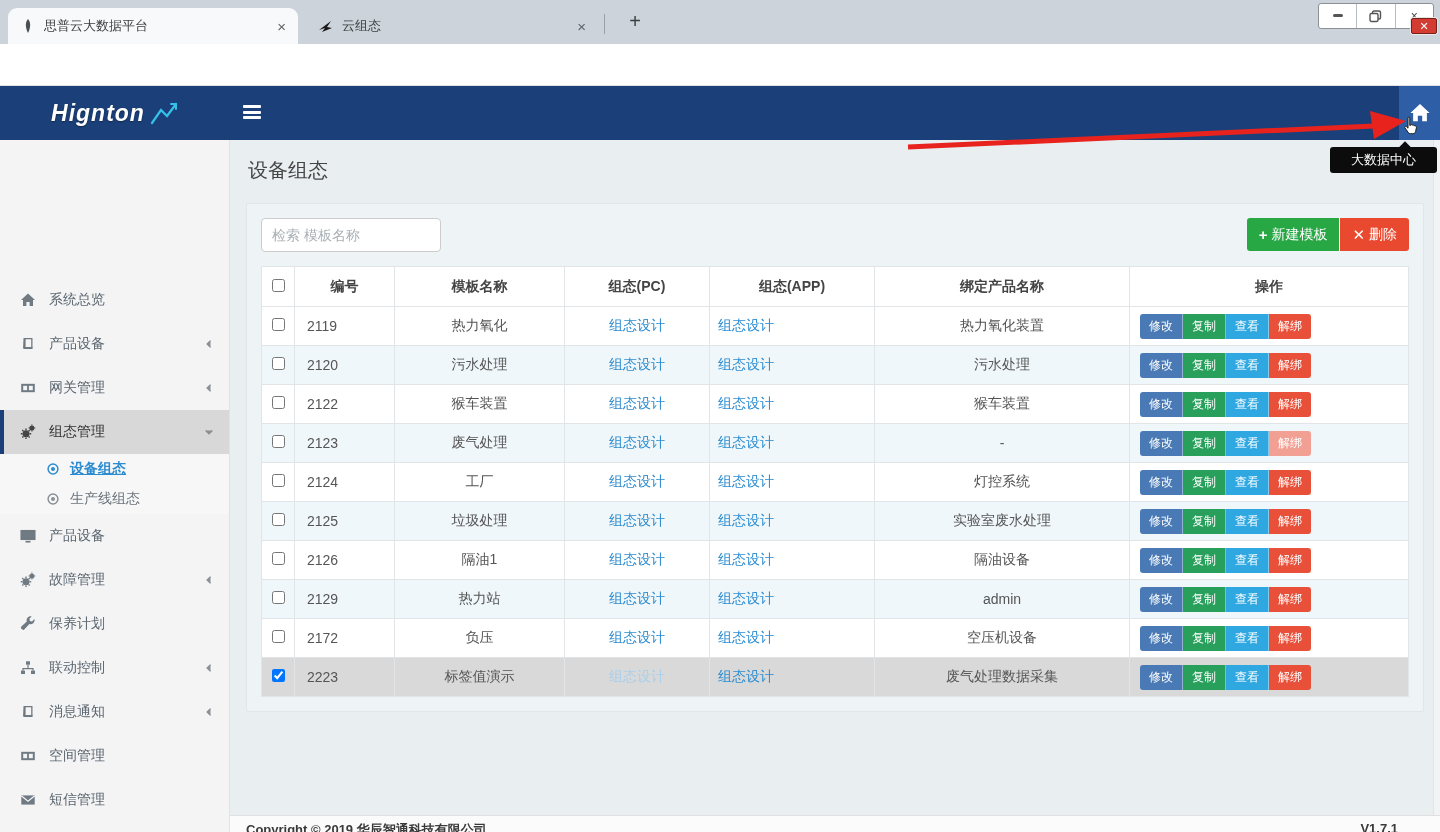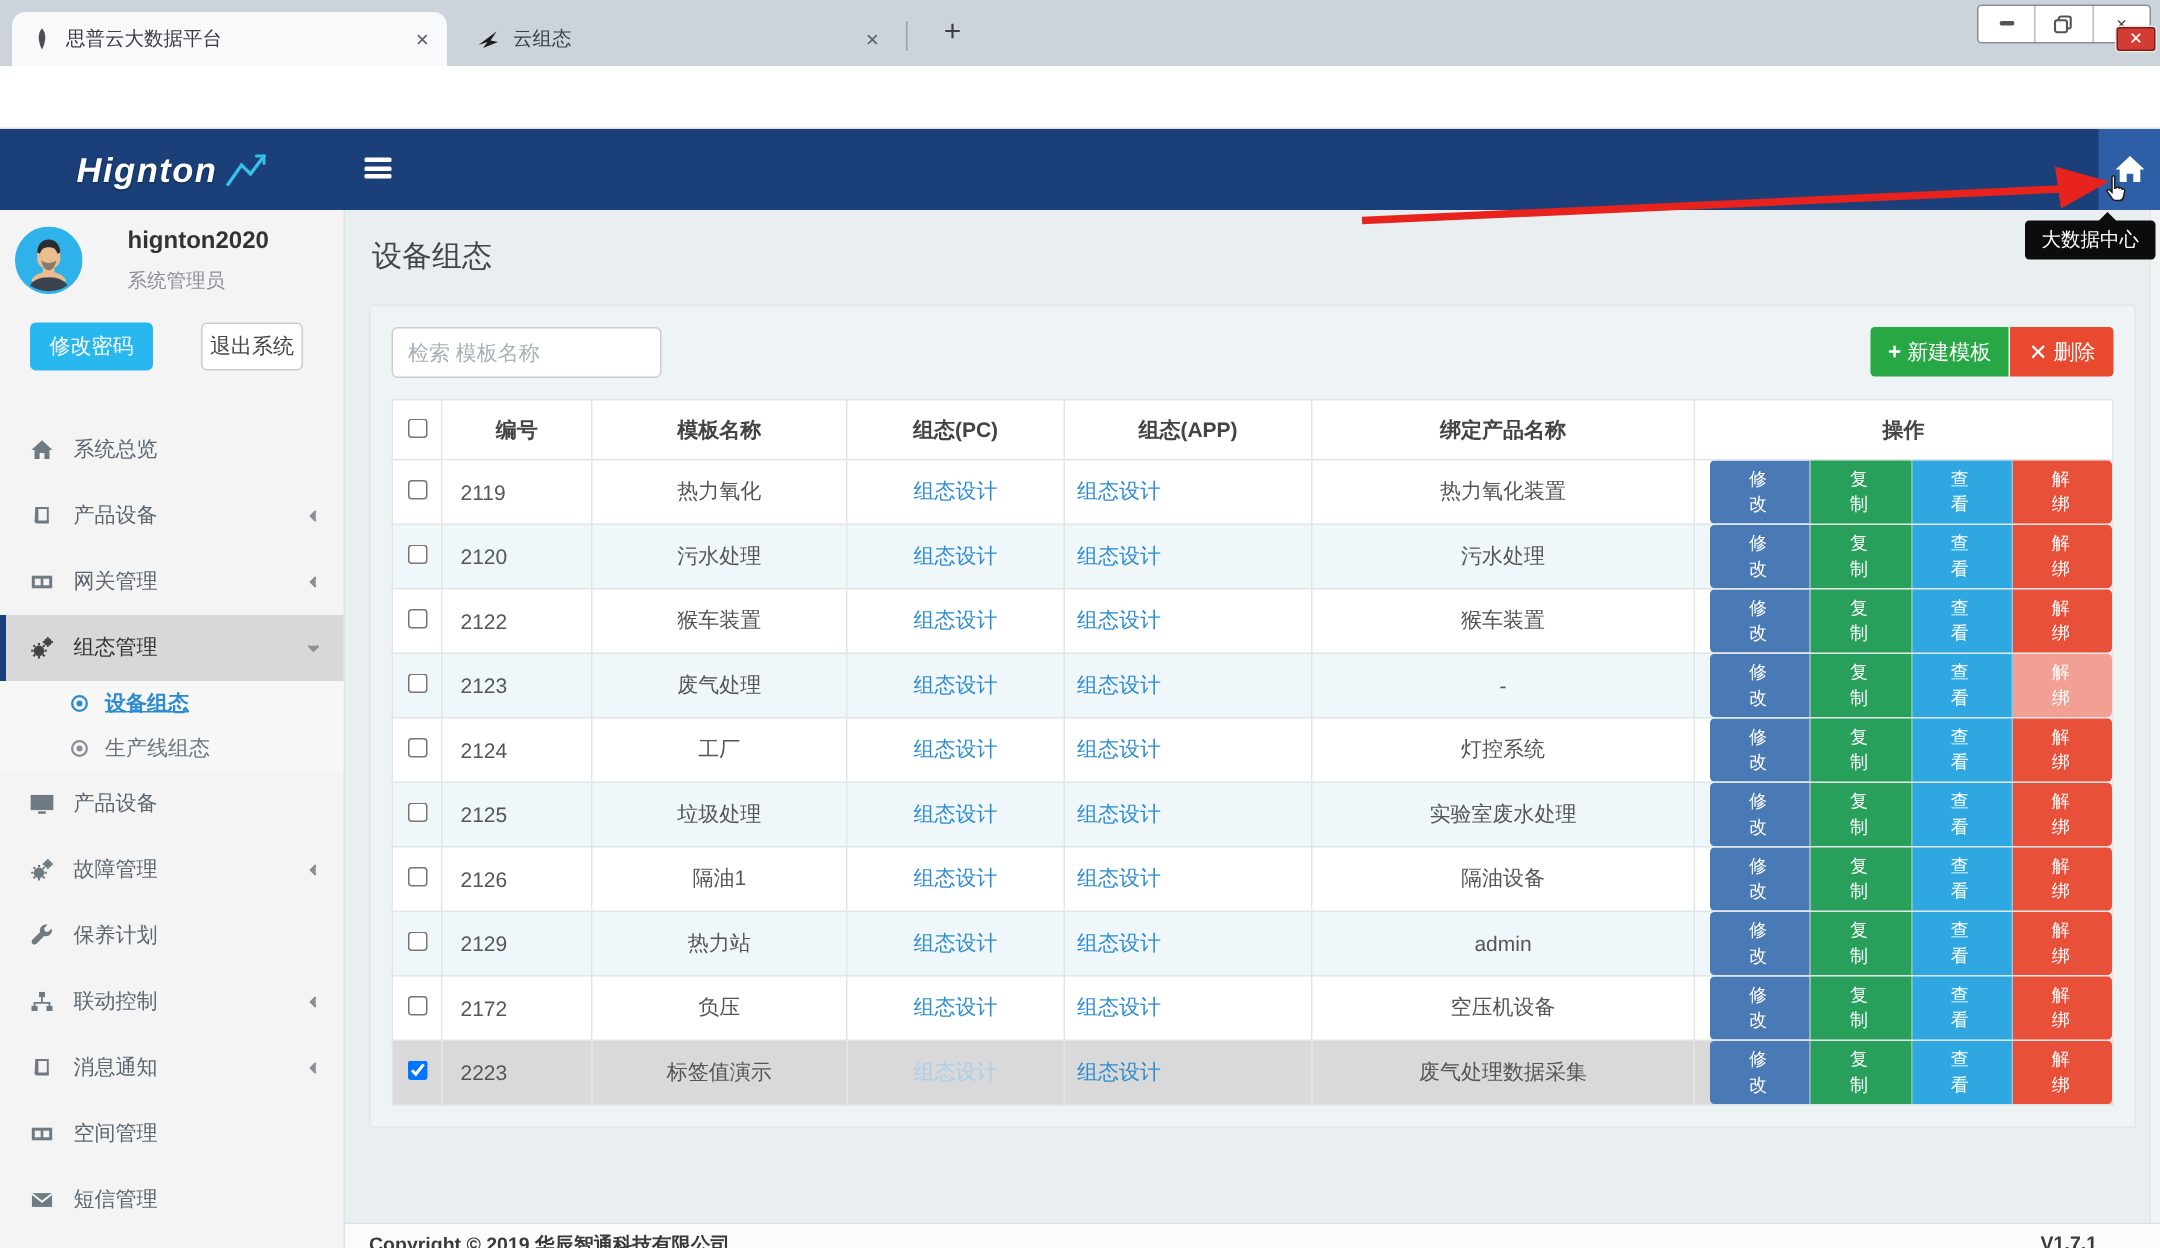--- a/index.html
+++ b/index.html
@@ -29,21 +29,21 @@
   .pill-sep{color:#bdc1c6;margin-right:10px}
   .actic{position:absolute;top:51px;width:28px;height:28px;display:flex;align-items:center;justify-content:center}
 
   
   .navbar{position:absolute;top:86px;left:0;right:0;height:54px;background:#1b4079}
   .logo{position:absolute;top:86px;left:0;width:230px;height:54px;display:flex;align-items:center;justify-content:center;gap:4px}
   .logo .ltxt{color:#fff;font-size:23px;font-weight:bold;font-style:italic;letter-spacing:1px;text-shadow:0 1px 2px rgba(0,0,0,.4)}
   .hamb{position:absolute;left:243px;top:105px;width:18px;height:14px;display:flex;flex-direction:column;justify-content:space-between;cursor:pointer}
   .hamb i{display:block;height:3px;background:#fff;border-radius:1px}
   .homebtn{position:absolute;right:0;top:86px;width:41px;height:54px;background:#2e5fa6;display:flex;align-items:center;justify-content:center}
-  .tooltip{position:absolute;top:147px;right:3px;background:#0c0c0c;color:#fff;font-size:13px;padding:4px 11px;border-radius:3px;z-index:30}
+  .tooltip{position:absolute;top:147px;right:3px;background:#0c0c0c;color:#fff;font-size:13px;padding:4px 21px;border-radius:3px;z-index:30}
   .tooltip:before{content:"";position:absolute;top:-4px;right:28px;width:8px;height:8px;background:#0c0c0c;transform:rotate(45deg)}
   .overlay{position:absolute;left:0;top:0;width:1440px;height:832px;pointer-events:none;z-index:40}
 
   
   .sidebar{position:absolute;top:140px;left:0;width:230px;bottom:0;background:#f4f4f5;border-right:1px solid #e2e2e4}
   .userbox{position:relative;height:138px}
   .avatar{position:absolute;left:10px;top:11px;width:45px;height:45px}
   .uname{position:absolute;left:85px;top:12px;font-size:16px;font-weight:bold;color:#333}
   .urole{position:absolute;left:85px;top:38px;font-size:13px;color:#8a9096}
   .ubtn{position:absolute;top:75px;height:32px;border-radius:4px;font-size:14px;display:flex;align-items:center;justify-content:center;cursor:pointer}
@@ -80,21 +80,21 @@
   th,td{border:1px solid #e2e5e7;font-size:14px;text-align:center;height:39px;color:#555}
   th{height:40px;color:#444;font-weight:bold;background:#fff}
   td.cnum{text-align:left;padding-left:12px}
   td.capp{text-align:left;padding-left:8px}
   td.cops{text-align:left;padding-left:10px}
   tbody tr:nth-child(even){background:#f0f7fa}
   tbody tr.selected{background:#d9d9d9}
   a.cfg{color:#2d8cd0;cursor:pointer}
   a.cfg.dis{color:#a9cfeb}
   .bgrp{display:inline-flex}
-  .op{padding:4px 26px;font-size:12px;color:#fff;cursor:pointer;border-right:1px solid rgba(255,255,255,.4)}
+  .op{padding:4px 9px;font-size:12px;color:#fff;cursor:pointer;border-right:1px solid rgba(255,255,255,.4)}
   .op:first-child{border-radius:3px 0 0 3px}
   .op:last-child{border-radius:0 3px 3px 0;border-right:none}
   .op.edit{background:#4a7ab5}.op.copy{background:#28a05c}.op.view{background:#2fa8e1}.op.unbind{background:#e8503a}
   .op.unbind.dis{background:#f2a093}
   .summary{padding:15px 3px 2px;font-size:14px;color:#555}
 
   .scrollstrip{position:absolute;right:0;top:140px;width:7px;height:675px;background:#f2f3f4;border-left:1px solid #e3e3e3}
   .footer{position:absolute;left:230px;right:0;top:815px;height:17px;background:#fbfbfb;border-top:1px solid #e0e0e0;overflow:hidden;font-size:13px;color:#3a3a3a}
   .footer .copy{position:absolute;left:16px;top:5px;font-weight:bold}
   .footer .ver{position:absolute;right:42px;top:5px;font-weight:bold}
@@ -208,33 +208,20 @@
 
 <svg class="overlay">
   <line x1="908" y1="147" x2="1374" y2="126" stroke="#e8231d" stroke-width="5"></line>
   <polygon points="1406,121 1370,111 1374,139" fill="#e8231d"></polygon>
   <g transform="translate(1402,116)">
     <path d="M6 2c0-1.2 1.8-1.2 1.8 0v7.4l1-.2c.5-.9 1.8-.7 2 .2.8-.6 1.9-.2 2 .7.9-.4 1.9.2 1.7 1.2l-.9 4.2c-.3 1.3-1.4 2.2-2.7 2.2H8.4c-.8 0-1.6-.4-2.1-1.1l-3.4-4.8c-.7-1 .7-2 1.5-1.2L6 12.2z" fill="#fff" stroke="#1a1a1a" stroke-width="1"></path>
   </g>
 </svg>
 
 <div class="sidebar">
-  <div class="userbox">
-    <svg class="avatar" viewBox="0 0 44 44">
-      <circle cx="22" cy="22" r="22" fill="#2fb1ea"></circle>
-      <path d="M22 9c-5.5 0-7.5 4.5-7.5 8.5v3.5c0 3 1.8 5 3.7 5.8v3c-3.8 1-6.6 2.8-7.6 5.6a22 22 0 0 0 22.8 0c-1-2.8-3.8-4.6-7.6-5.6v-3c1.9-.8 3.7-2.8 3.7-5.8v-3.5C29.5 13.5 27.5 9 22 9z" fill="#e9bd8f"></path>
-      <path d="M14.5 17c0-5 3-8.5 7.5-8.5s7.5 3.5 7.5 8.5l-1.8.8c-.9-3-2.4-4.3-5.7-4.3s-4.8 1.3-5.7 4.3z" fill="#2b2b33"></path>
-      <path d="M17 22c1 4 2.5 6.5 5 6.5s4-2.5 5-6.5c-1.5 1.2-3 1.8-5 1.8s-3.5-.6-5-1.8z" fill="#3a3f46" opacity=".55"></path>
-      <path d="M9.8 38.5c1.8-3.5 6-5.5 12.2-5.5s10.4 2 12.2 5.5a22 22 0 0 1-24.4 0z" fill="#3c434c"></path>
-    </svg>
-    <div class="uname">hignton2020</div>
-    <div class="urole">系统管理员</div>
-    <div class="ubtn pwd">修改密码</div>
-    <div class="ubtn out">退出系统</div>
-  </div>
   <div class="menu" id="menu">
       <div class="mi">
         <span class="ic">
           <svg viewBox="0 0 16 16">
             <path d="M8 1.5L15 8h-2v6h-3.4v-4H6.4v4H3V8H1z"></path>
           </svg>
         </span>
         <span class="lb">系统总览</span>
       </div>
       <div class="mi">

